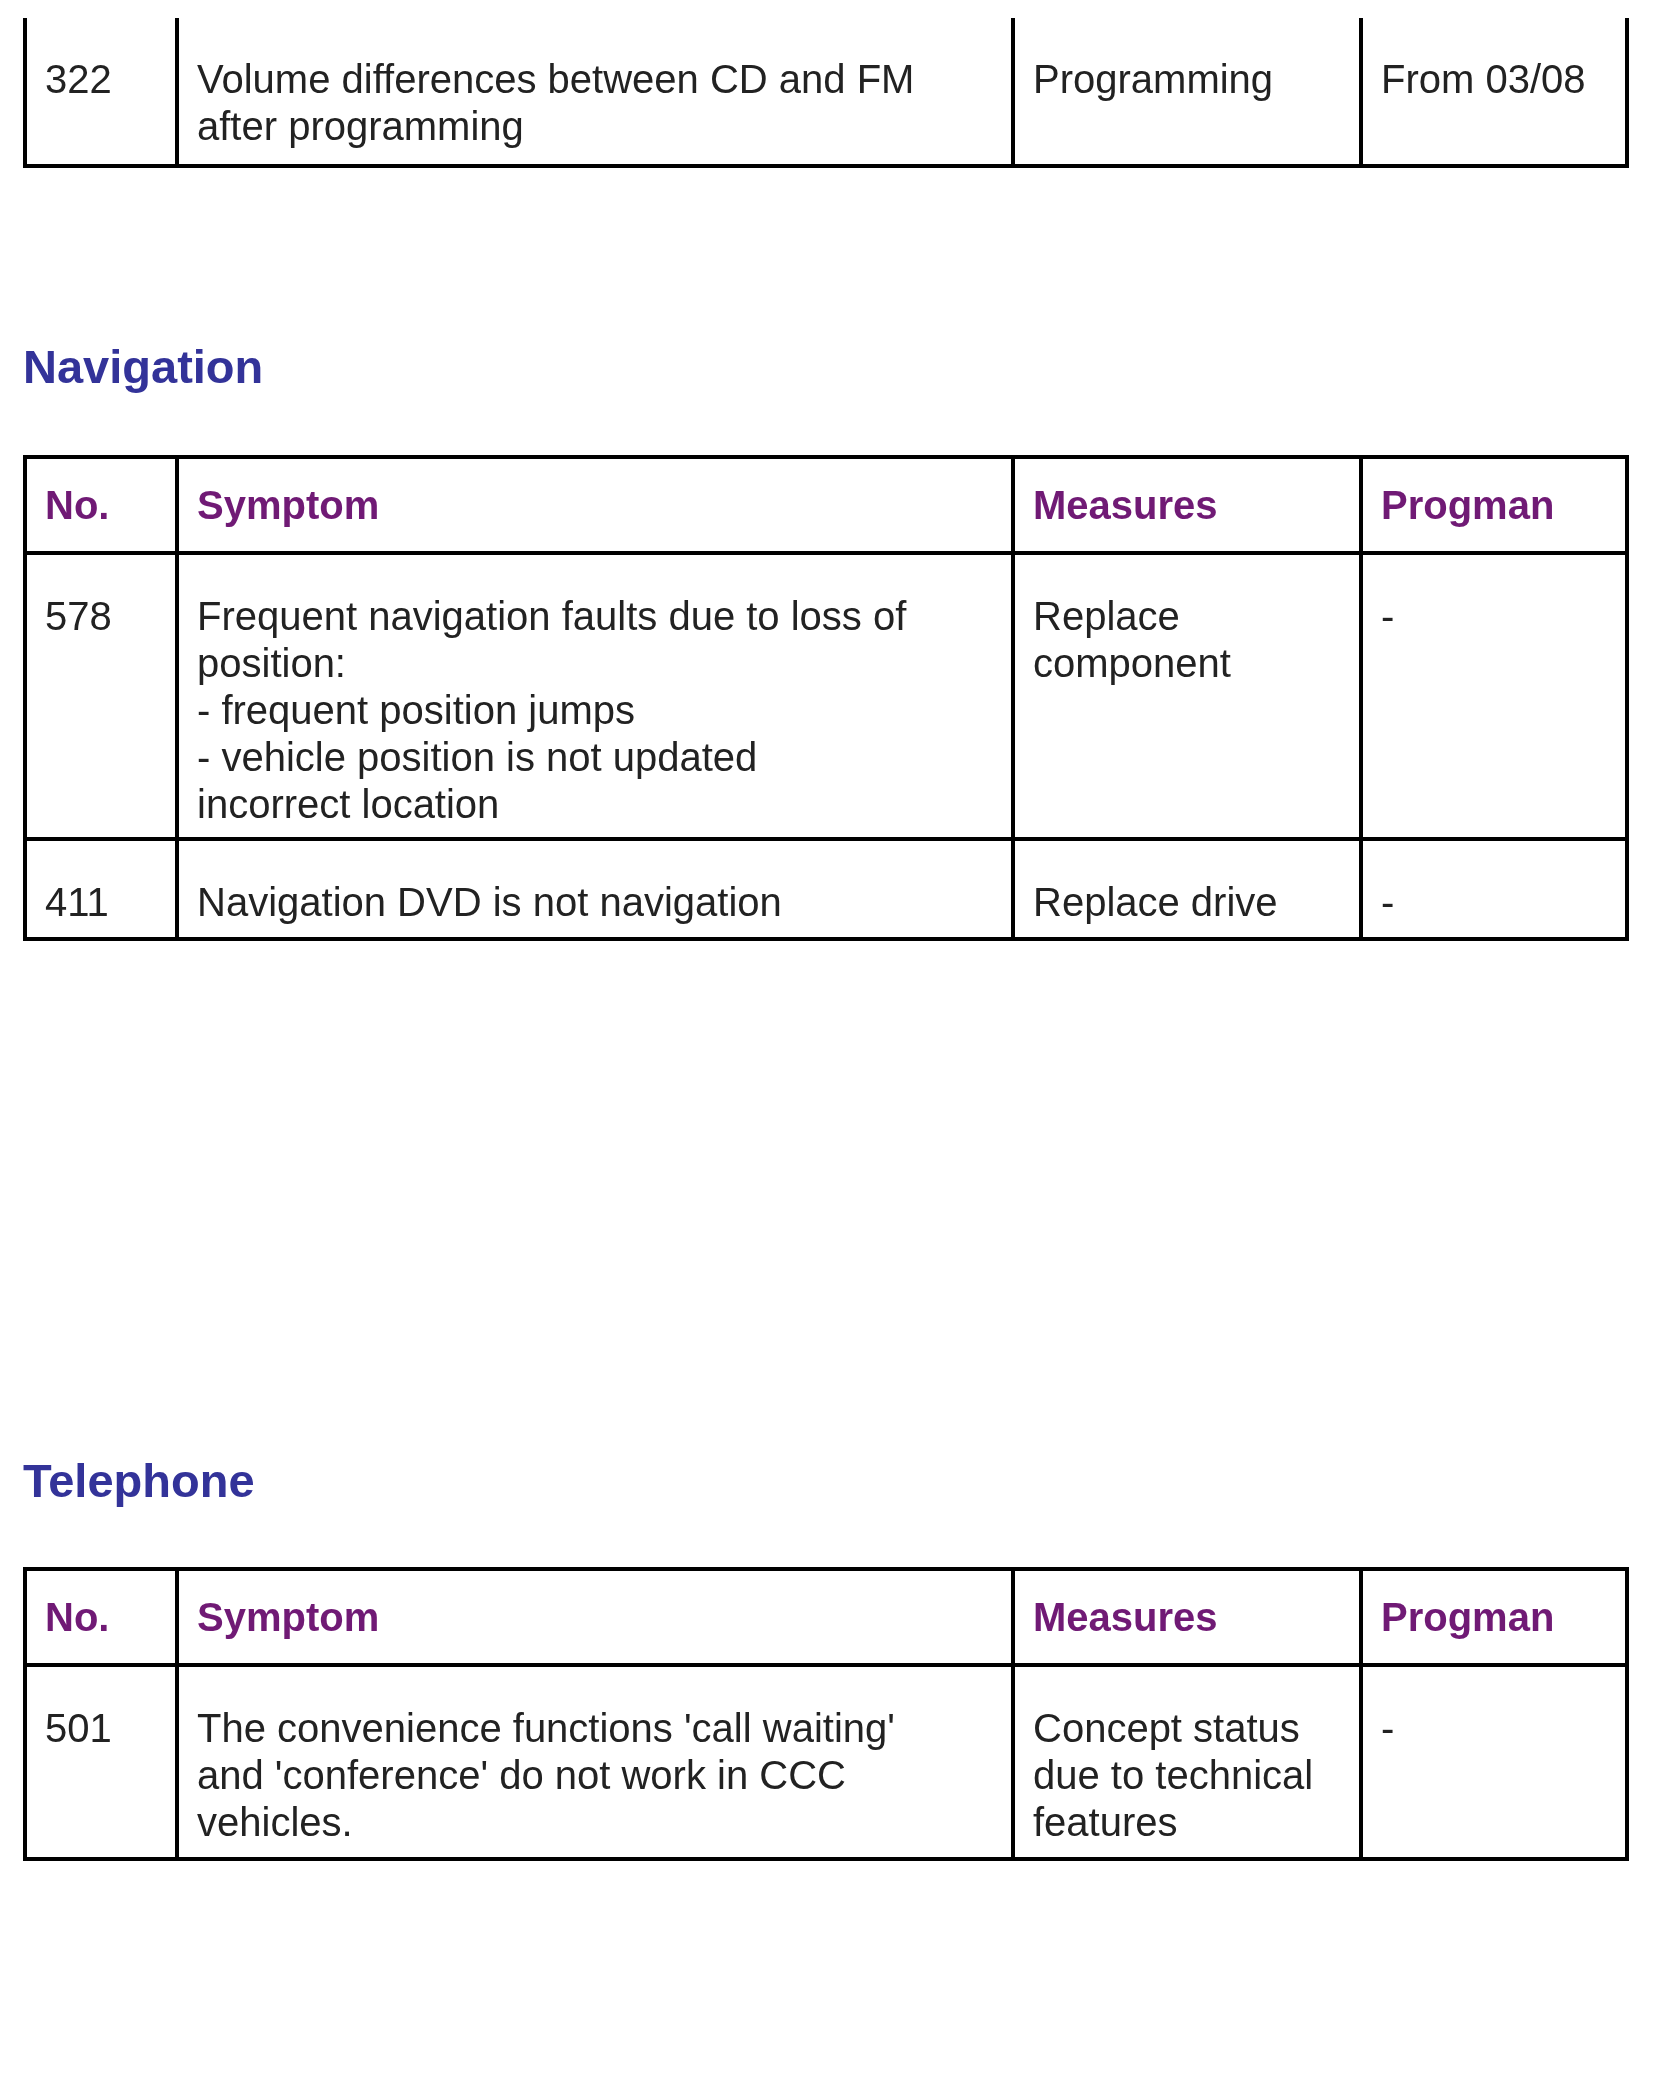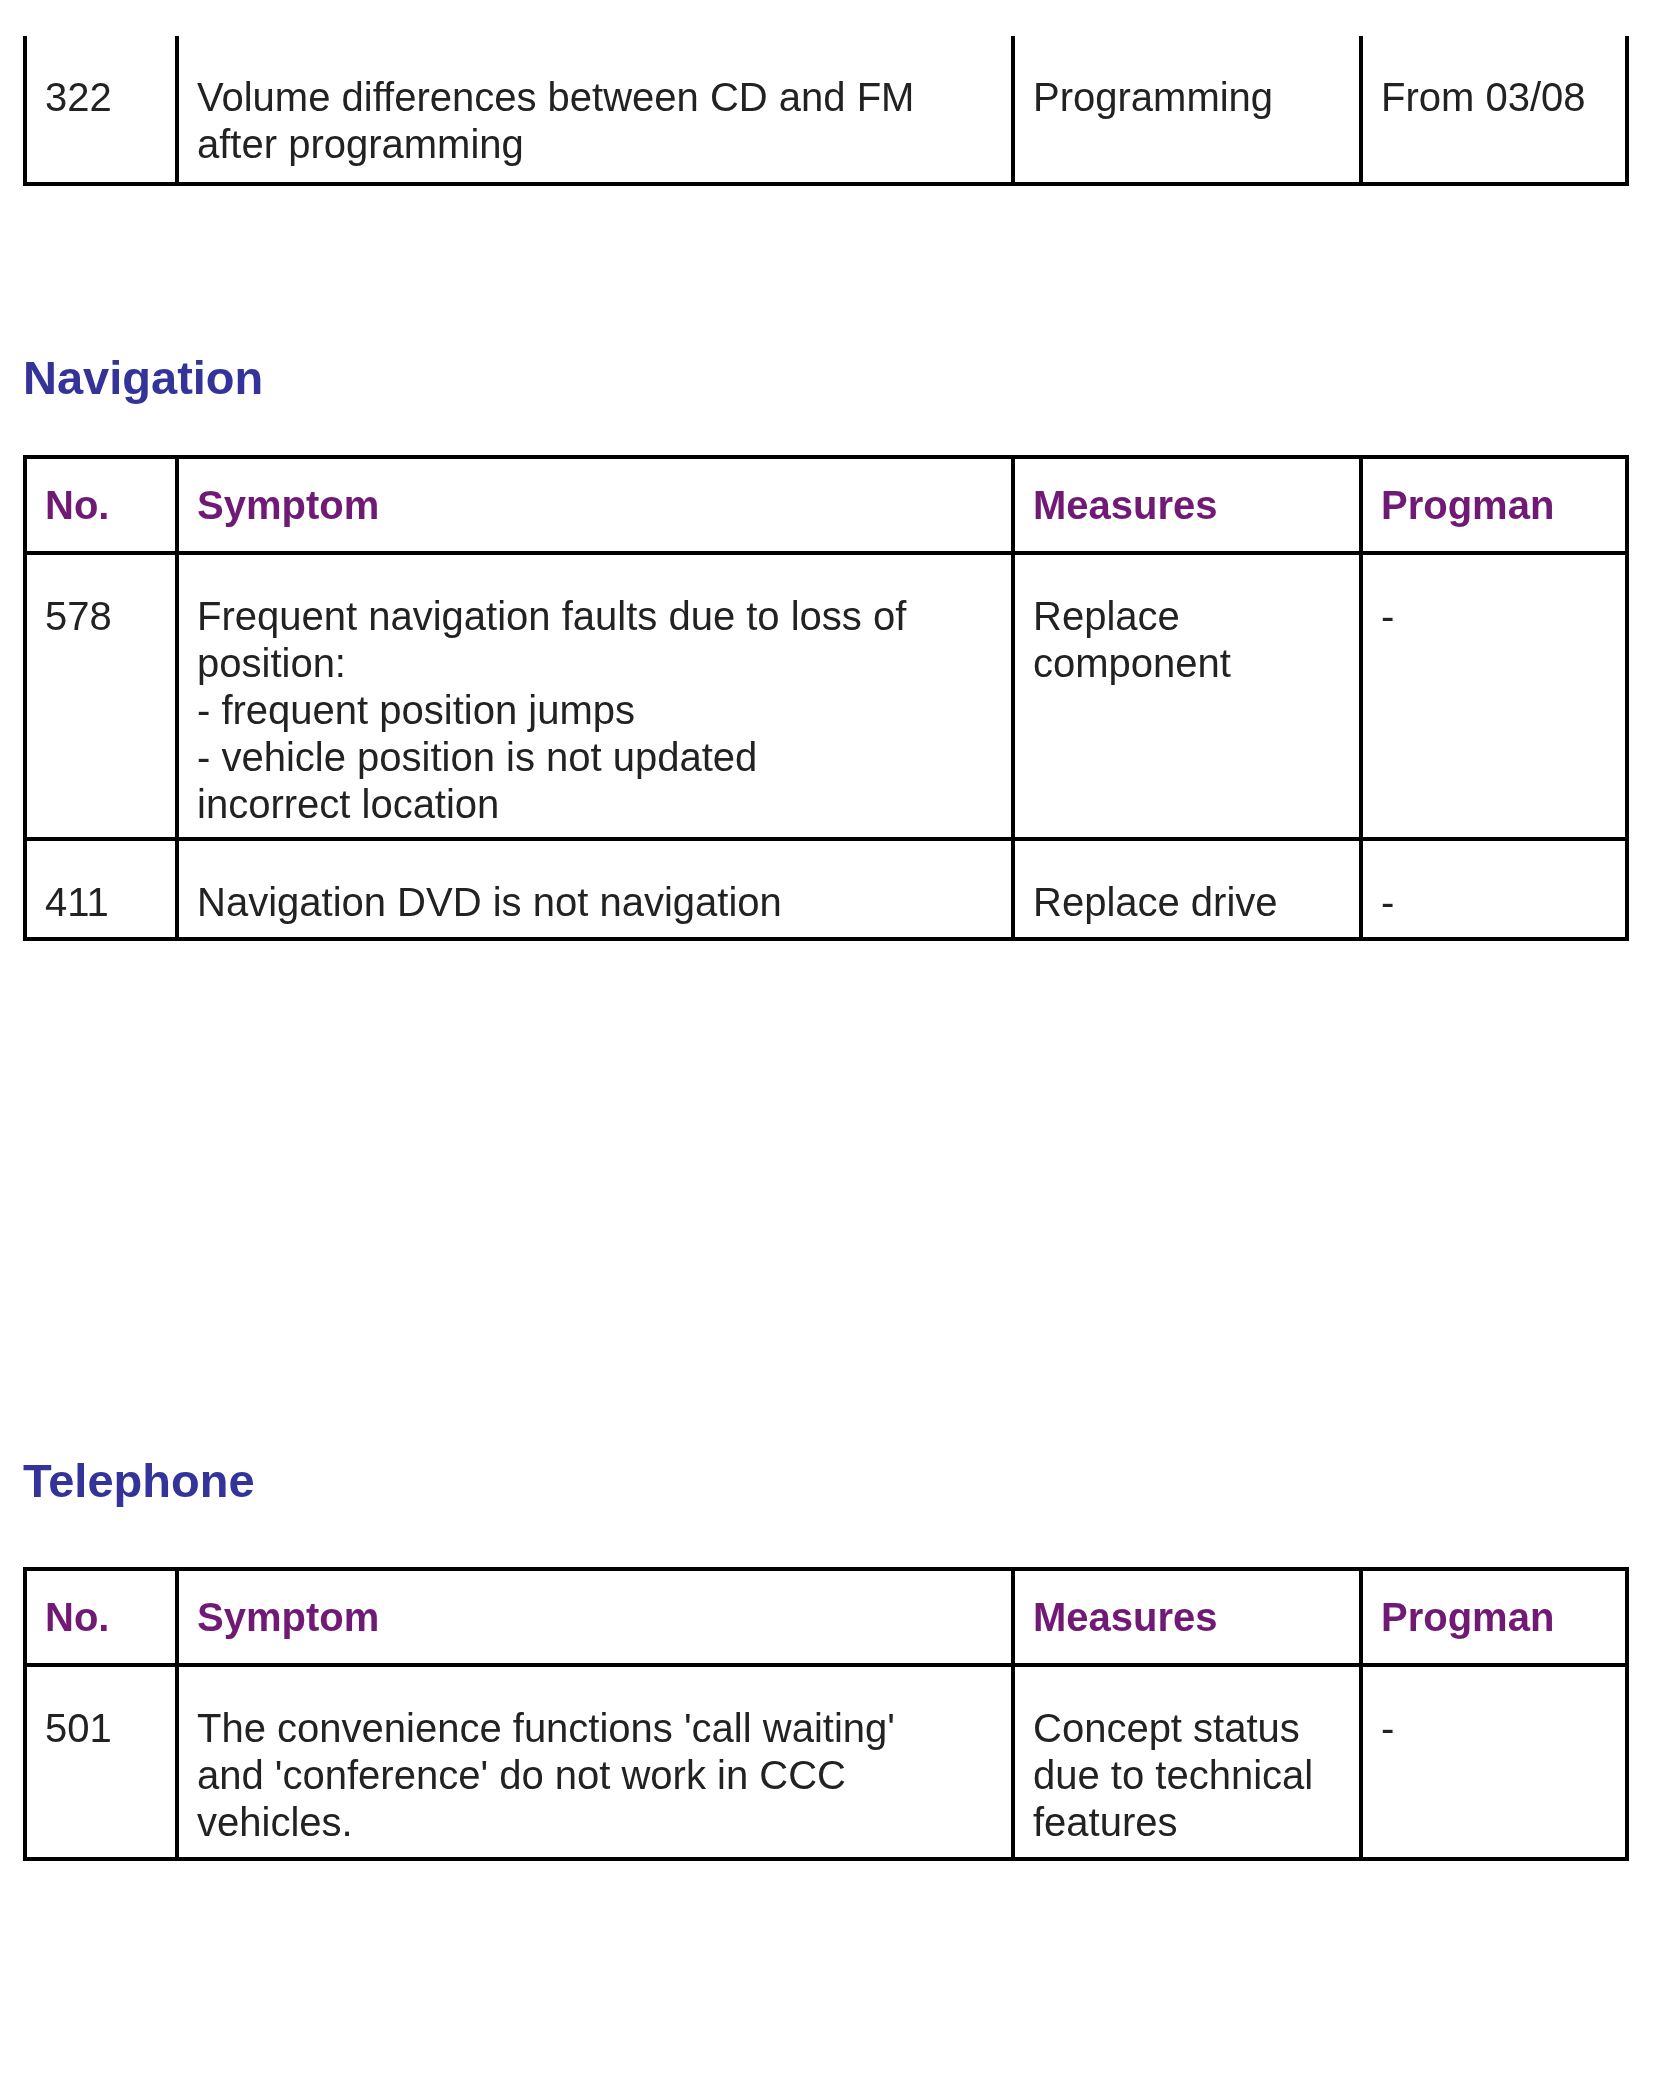--- a/index.html
+++ b/index.html
@@ -5,21 +5,21 @@
   html, body { margin: 0; padding: 0; background: #ffffff; }
   body { width: 1657px; height: 2089px; position: relative; overflow: hidden;
          font-family: "Liberation Sans", sans-serif; color: #222; }
   table { border-collapse: collapse; position: absolute; left: 23px; width: 1602px; table-layout: fixed; }
   td, th { border: 4px solid #000; vertical-align: top; text-align: left;
            font-size: 40px; line-height: 47px; padding: 0 18px 0 18px; }
   th { font-weight: bold; color: #701a75; }
   col.c1 { width: 152px; } col.c2 { width: 836px; } col.c3 { width: 348px; } col.c4 { width: 266px; }
   .h { position: absolute; left: 23px; color: #333399; font-weight: bold; font-size: 47px; margin: 0; line-height: 1; }
   .pre { white-space: pre-line; }
-  #t0 { top: 36px; border-top: none; }
+  #t0 { top: 18px; border-top: none; }
   #t0 td { border-top: none; height: 148px; padding-top: 38px; box-sizing: border-box; }
   #t1 { top: 455px; }
   #t2 { top: 1567px; }
   .hdr th { height: 96px; vertical-align: middle; box-sizing: border-box; }
   .row td { padding-top: 38px; }
 </style>
 </head>
 <body>
 
 <table id="t0">
@@ -33,21 +33,21 @@
       <tr>
     <td>322</td>
     <td class="pre">Volume differences between CD and FM
 after programming</td>
     <td>Programming</td>
     <td>From 03/08</td>
   </tr>
 </tbody>
   </table>
 
-<h2 class="h" style="top:354px">Navigation</h2>
+<h2 class="h" style="top:343px">Navigation</h2>
 <table id="t1">
   <colgroup>
       <col class="c1">
       <col class="c2">
       <col class="c3">
       <col class="c4">
     </colgroup>
   <tbody>
       <tr class="hdr">
     <th>No.</th>

